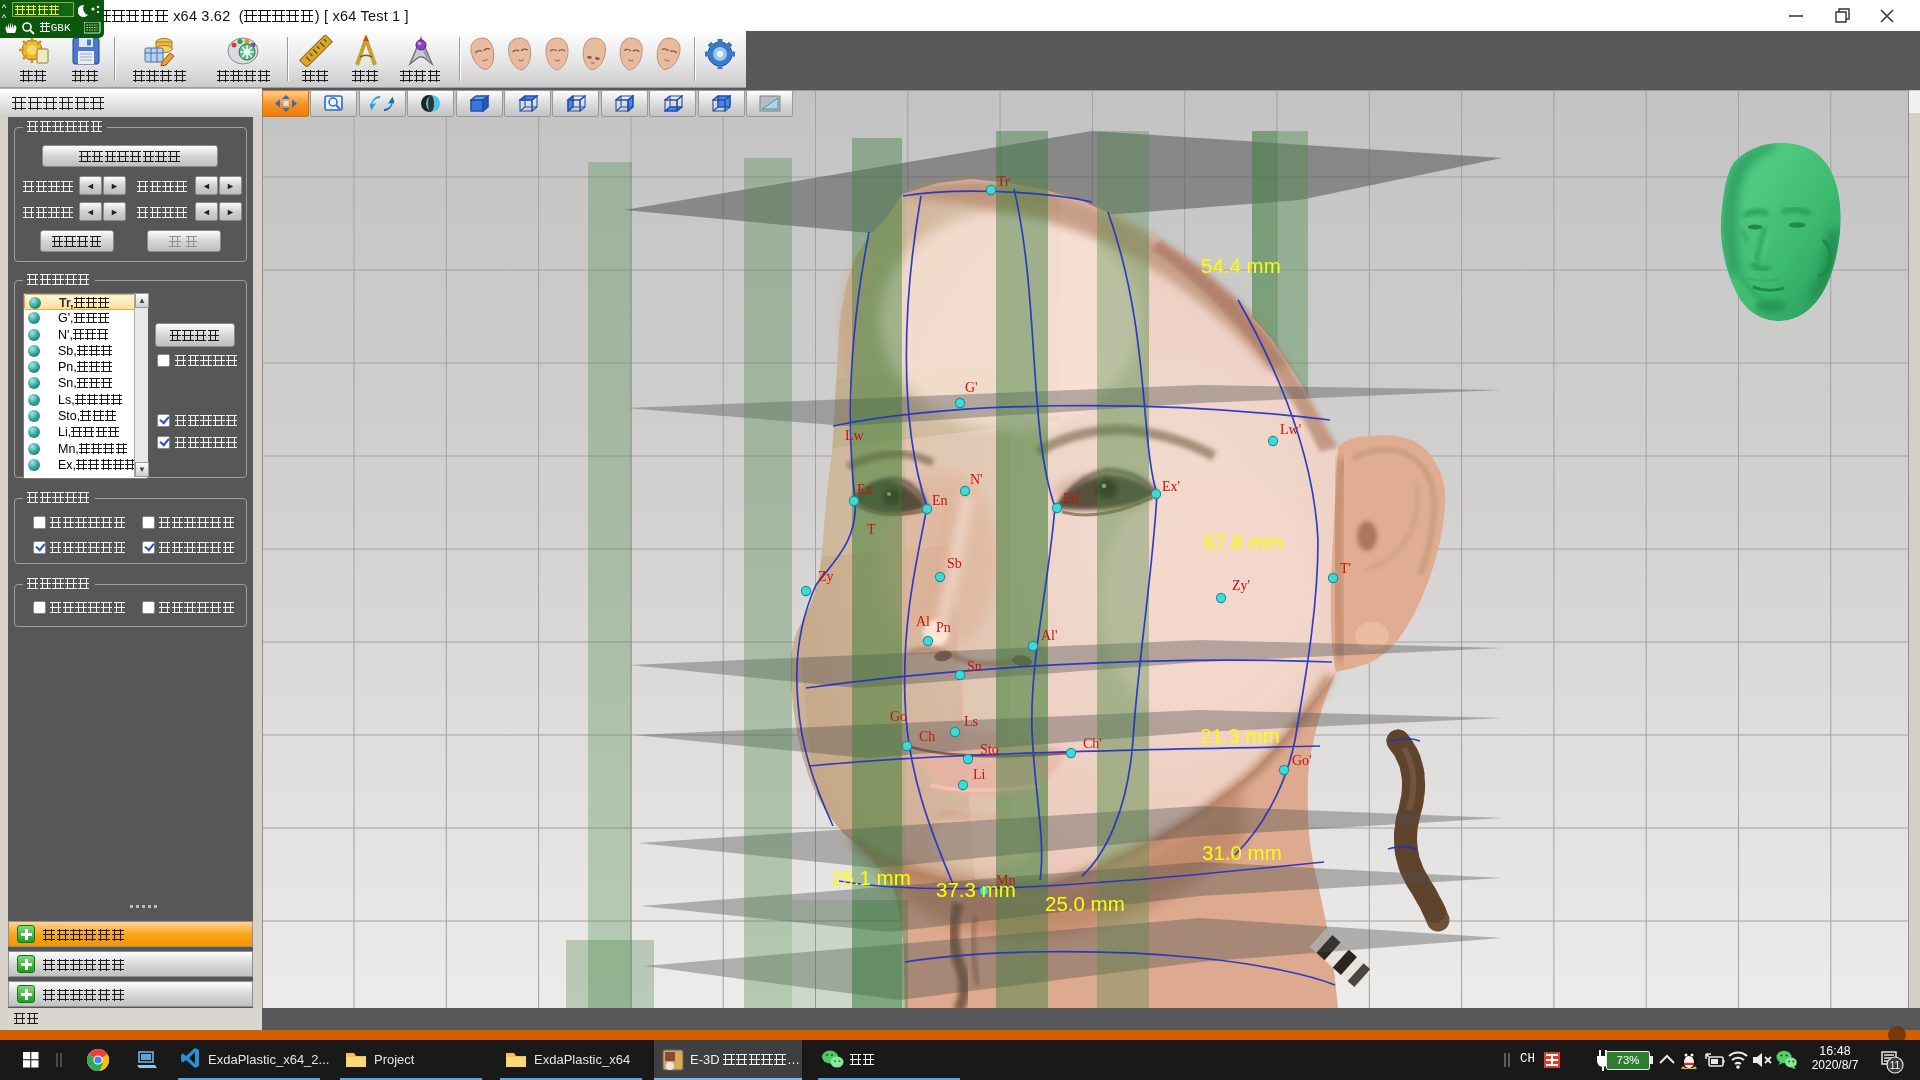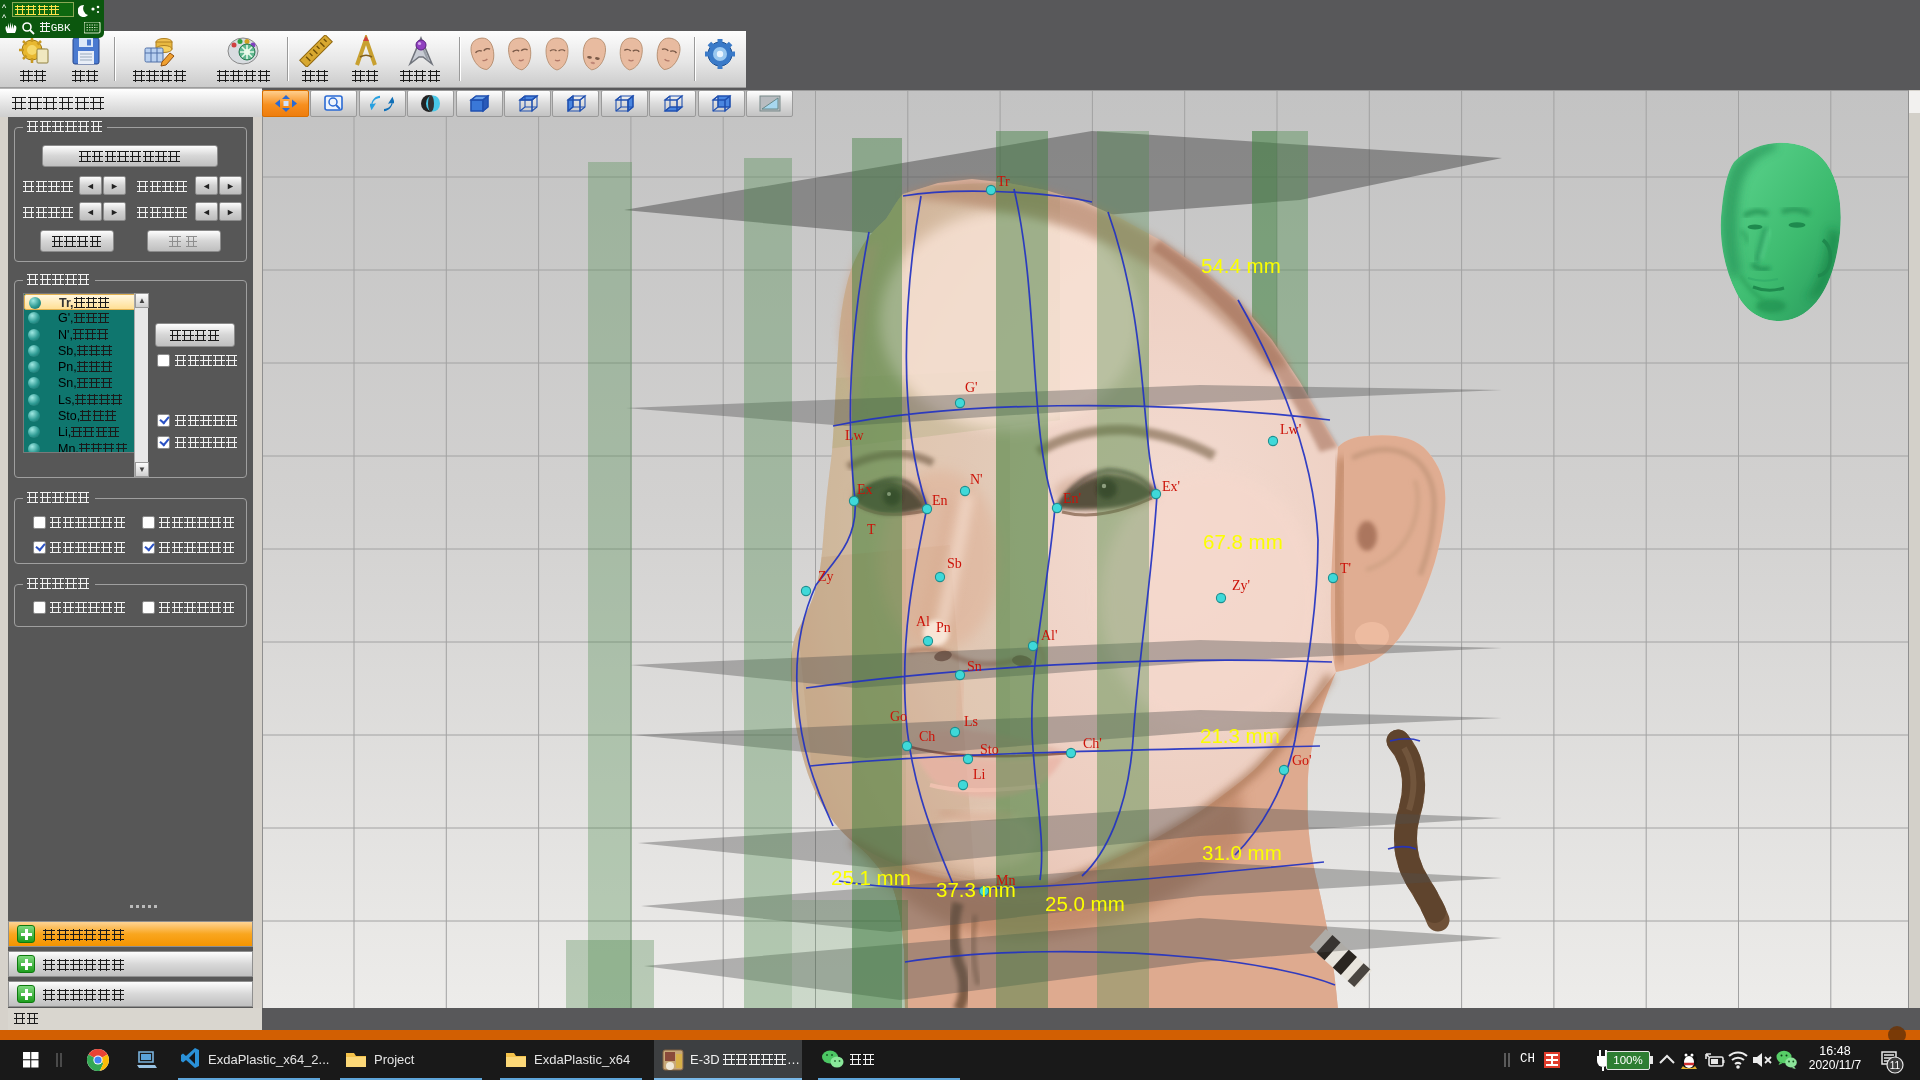--- a/index.html
+++ b/index.html
@@ -28,21 +28,21 @@
 #lframe{left:0;top:117px;width:8px;height:913px;background:#d6d2cb;z-index:3}
 #rframe{left:253px;top:117px;width:9px;height:891px;background:#d6d2cb}
 .grp{position:absolute;left:14px;width:233px;border:1px solid #9f9f9f;border-radius:4px}
 .glabel{position:absolute;top:-9px;left:8px;background:#575757;padding:0 4px;font-size:13px;color:#f0f0f0}
 .pbtn{position:absolute;background:linear-gradient(#fefefe,#d7d7d7 48%,#bfbfbf);border:1px solid #8b8b8b;border-radius:3px;text-align:center;font-size:13px;color:#111}
 .arr2{position:absolute;width:48px;height:19px}
 .arr2 b{position:absolute;top:0;width:23px;height:19px;background:linear-gradient(#fcfcfc,#d2d2d2 50%,#bdbdbd);border:1px solid #8b8b8b;border-radius:2px;color:#222;font-size:9px;text-align:center;line-height:18px;font-weight:normal}
 .wlab{position:absolute;font-size:13px;color:#f2f2f2}
 .cb{position:absolute;width:13px;height:13px;background:#fff;border:1px solid #8a8a8a;border-radius:2px}
 .cb.on:after{content:"";position:absolute;left:2px;top:1px;width:7px;height:4px;border-left:2px solid #2b52c4;border-bottom:2px solid #2b52c4;transform:rotate(-50deg)}
-#listbox{position:absolute;left:23px;top:176px;width:125px;height:160px;background:#0f766e;border:1px solid #7a7a7a;overflow:hidden}
+#listbox{position:absolute;left:23px;top:176px;width:125px;height:186px;background:#ffffff;border:1px solid #7a7a7a;overflow:hidden}
 .li{position:relative;height:16.3px;font-size:12.5px;color:#000;white-space:nowrap}
 .li .sph{position:absolute;left:4px;top:2px;width:12px;height:12px;border-radius:50%;background:radial-gradient(circle at 35% 30%,#9fe8e2,#2e9b94 55%,#14605c)}
 .li .txt{position:absolute;left:34px;top:1px}
 .li.sel{background:linear-gradient(#fff7e0,#ffdf94);border:1px solid #e0b050;border-radius:2px}
 .li.sel .txt{font-weight:bold;color:#333}
 #lsb{position:absolute;left:134px;top:176px;width:14px;height:184px;background:#e8e8e8;border-left:1px solid #aaa}
 .sbtn{position:absolute;left:0;width:14px;height:15px;background:linear-gradient(#fdfdfd,#cfcfcf);border:1px solid #999;color:#444;font-size:8px;text-align:center;line-height:14px}
 .navbtn{position:absolute;left:8px;width:245px;height:26px;background:linear-gradient(#fdfdfd,#d8d8d8 50%,#c0c0c0);border:1px solid #8f8f8f;font-size:14px;font-weight:bold;color:#111}
 .navbtn.on{background:linear-gradient(#ffd494,#f9a61f 50%,#f59400)}
 .navbtn .plus{position:absolute;left:8px;top:3px;width:18px;height:18px;border-radius:3px;background:linear-gradient(#7ed87e,#1e9e1e);border:1px solid #0d7a0d}
@@ -50,20 +50,32 @@
 .navbtn .plus:after{content:"";position:absolute;left:3px;top:7px;width:11px;height:3px;background:#fff}
 .navbtn .nt{position:absolute;left:34px;top:5px}
 #statusL{left:0;top:1008px;width:262px;height:22px;background:#d9d6cf;font-size:13px;padding:3px 0 0 14px}
 #statusR{left:262px;top:1008px;width:1658px;height:22px;background:#404449;color:#878b92;font-size:10px}
 #orange{left:0;top:1030px;width:1920px;height:10px;background:#d25f02}
 #taskbar{left:0;top:1040px;width:1920px;height:40px;background:#191919;color:#e8e8e8;font-size:13px}
 .tk{position:absolute;top:0;height:40px}
 .tkul{position:absolute;top:37.5px;height:2.5px;background:#5ea5da}
 </style></head><body>
 <div id="root">
+<div class="abs" id="titlebar">
+<div id="title-t"><i class="zd"></i><i class="zd"></i><i class="zd"></i><i class="zd"></i><i class="zd"></i> x64 3.62&nbsp; (<i class="zd"></i><i class="zd"></i><i class="zd"></i><i class="zd"></i><i class="zd"></i>) [ x64 Test 1 ]</div>
+<svg class="wbtn" style="left:1774px" viewBox="0 0 44 31">
+        <path d="M15 16h14" stroke="#333" stroke-width="1.5"></path>
+      </svg>
+<svg class="wbtn" style="left:1819px" viewBox="0 0 44 31">
+        <path d="M17 12h10v10h-10z M20 12v-3h10v10h-3" stroke="#333" stroke-width="1.4" fill="none"></path>
+      </svg>
+<svg class="wbtn" style="left:1865px" viewBox="0 0 44 31">
+        <path d="M16 10l12 12M28 10l-12 12" stroke="#333" stroke-width="1.5"></path>
+      </svg>
+</div>
 <div class="abs" style="left:0;top:0;width:104px;height:38px;background:#0b570e;border-radius:0 0 5px 0;z-index:9">
 <div class="abs" style="left:2px;top:3px;color:#fff;font-size:9px">^<br>^</div>
 <div class="abs" style="left:12px;top:2px;width:62px;height:15px;background:#0e680f;border:1px solid #8aa855;font-size:11.5px;padding:1px 0 0 2px"><i class="zy"></i><i class="zy"></i><i class="zy"></i><i class="zy"></i></div>
 <svg class="abs" style="left:78px;top:3px" width="24" height="14">
         <path d="M6 2a6 6 0 1 0 4 10a7 7 0 0 1-4-10" fill="#fff"></path>
         <circle cx="15" cy="6" r="1.6" fill="#fff"></circle>
         <circle cx="20" cy="4" r="1.3" fill="#fff"></circle>
         <circle cx="20" cy="9" r="1.1" fill="#fff"></circle>
       </svg>
 <svg class="abs" style="left:3px;top:20px" width="36" height="15">
@@ -703,21 +715,21 @@
       <div class="tk" style="left:1508px;top:13px;width:1.5px;height:14px;background:#5a5a5a"></div>
 <div class="tk" style="left:1520px;top:12px;color:#fff;font-size:12.5px;font-family:'Liberation Mono',monospace">CH</div>
 <div class="tk" style="left:1544px;top:12px;width:16px;height:16px;background:#e03c2c">
         <div style="margin:2px;width:12px;height:12px;background:linear-gradient(#fff,#fff) 0 0/100% 2px no-repeat,linear-gradient(#fff,#fff) 0 5px/100% 2px no-repeat,linear-gradient(#fff,#fff) 5px 0/2px 100% no-repeat,linear-gradient(#fff,#fff) 0 10px/100% 2px no-repeat"></div>
       </div>
 <svg class="tk" style="left:1592px" width="22" height="40">
         <path d="M8 10v6M14 10v6" stroke="#fff" stroke-width="2"></path>
         <path d="M5 16h12v5a6 6 0 0 1-12 0z" fill="#fff"></path>
         <path d="M11 27v4" stroke="#fff" stroke-width="2"></path>
       </svg>
-<div class="tk" style="left:1606px;top:11px;width:44px;height:19px;border:1.5px solid #e8e8e8;border-radius:2px;background:#2e7d32;color:#fff;font-size:11.5px;text-align:center;line-height:17px">100%</div>
+<div class="tk" style="left:1606px;top:11px;width:44px;height:19px;border:1.5px solid #e8e8e8;border-radius:2px;background:#2e7d32;color:#fff;font-size:11.5px;text-align:center;line-height:17px">73%</div>
       <div class="tk" style="left:1650px;top:16px;width:3px;height:8px;background:#e8e8e8"></div>
 <svg class="tk" style="left:1658px" width="18" height="40">
         <path d="M2 23l7-7 7 7" stroke="#e8e8e8" stroke-width="2" fill="none"></path>
       </svg>
 <svg class="tk" style="left:1679px" width="20" height="40">
         <ellipse cx="10" cy="20" rx="8" ry="9" fill="#111"></ellipse>
         <ellipse cx="10" cy="22" rx="5" ry="6" fill="#fff"></ellipse>
         <circle cx="7" cy="15" r="1.5" fill="#fff"></circle>
         <circle cx="13" cy="15" r="1.5" fill="#fff"></circle>
         <path d="M4 26c2 3 10 3 12 0l2 3H2z" fill="#e8b430"></path>
@@ -744,20 +756,20 @@
 <svg class="tk" style="left:1774px" width="24" height="40">
         <ellipse cx="10" cy="17" rx="7.5" ry="6.2" fill="#57ce67"></ellipse>
         <circle cx="7.5" cy="15.5" r="1" fill="#0d3d16"></circle>
         <circle cx="12.5" cy="15.5" r="1" fill="#0d3d16"></circle>
         <path d="M6 22l-1.5 3 4-1.8z" fill="#57ce67"></path>
         <ellipse cx="17" cy="22.5" rx="5.8" ry="5" fill="#8ce49a"></ellipse>
         <circle cx="15" cy="21.5" r=".9" fill="#14521f"></circle>
         <circle cx="19.3" cy="21.5" r=".9" fill="#14521f"></circle>
         <path d="M20 26.5l1.8 2.6-4-1z" fill="#8ce49a"></path>
       </svg>
-<div class="tk" style="left:1805px;top:4px;width:60px;color:#fff;font-size:12.5px;text-align:center">16:48<br><span style="font-size:12px">2020/11/7</span></div>
+<div class="tk" style="left:1805px;top:4px;width:60px;color:#fff;font-size:12.5px;text-align:center">16:48<br><span style="font-size:12px">2020/8/7</span></div>
 <svg class="tk" style="left:1878px" width="26" height="40">
         <path d="M4 12h14v12H4z" fill="none" stroke="#e8e8e8" stroke-width="1.5"></path>
         <path d="M6 15h10M6 18h10M6 21h6" stroke="#e8e8e8" stroke-width="1.3"></path>
         <circle cx="17" cy="25" r="8" fill="#3a3a3a" stroke="#e8e8e8" stroke-width="1.2"></circle>
         <text x="17" y="29" font-size="10" fill="#fff" text-anchor="middle">11</text>
       </svg>
 </div>
 </div>
 </body></html>

